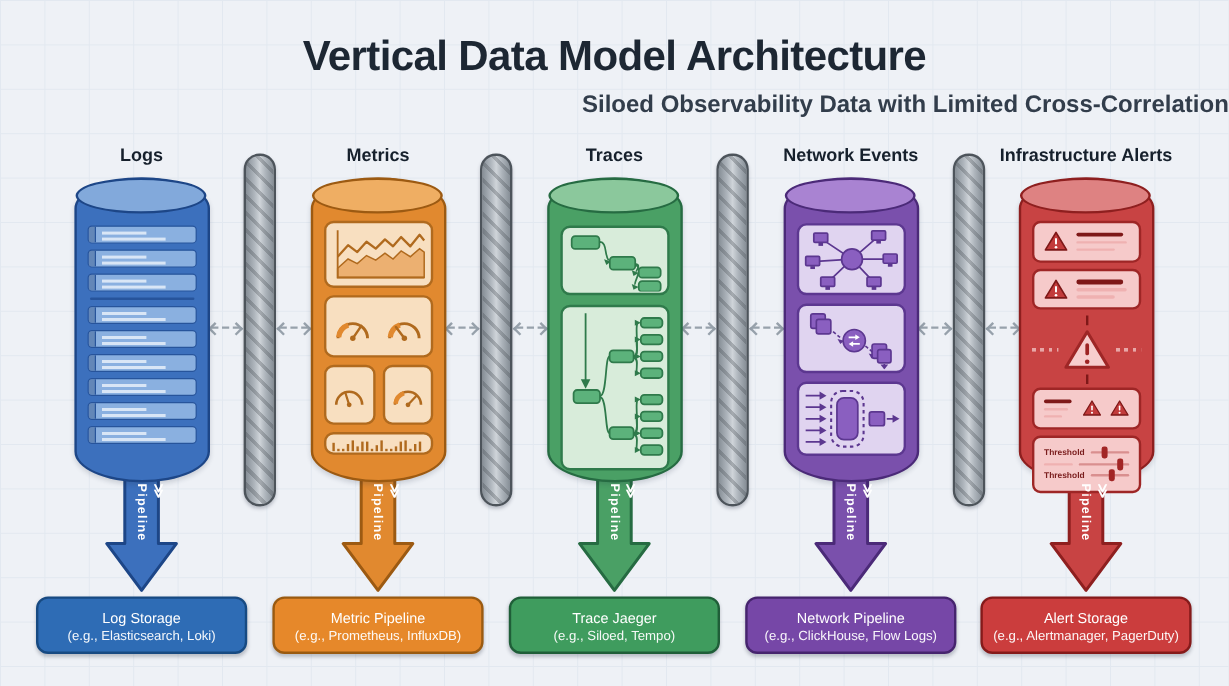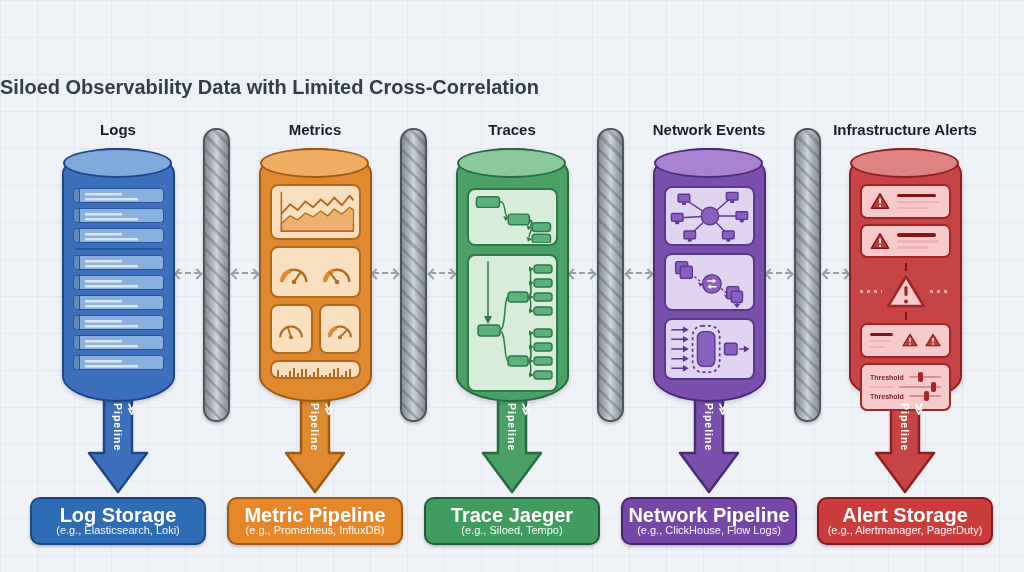--- a/index.html
+++ b/index.html
@@ -4,21 +4,21 @@
 <style>
   html,body{margin:0;padding:0;background:#dfe5ec;}
   .canvas{position:relative;width:1024px;height:572px;overflow:hidden;
     background-color:#eef1f6;
     background-image:linear-gradient(#e2e8f0 1px,transparent 1px),
                      linear-gradient(90deg,#e2e8f0 1px,transparent 1px);
     background-size:37px 37px;
     font-family:"Liberation Sans",sans-serif;}
   .title{position:absolute;top:27px;left:0;right:0;text-align:center;
     font-size:35px;font-weight:800;color:#1d2733;letter-spacing:-.5px;}
-  .subtitle{position:absolute;top:76px;left:0;right:0;text-align:left;
+  .subtitle{position:absolute;top:76px;left:0;right:0;text-align:right;
     font-size:20px;font-weight:600;color:#323d4b;}
   .col{position:absolute;inset:0;}
   .col-label{position:absolute;top:121px;width:200px;text-align:center;
     font-size:15px;font-weight:700;color:#16202c;}
   
   .cyl{position:absolute;top:148px;width:113px;height:254px;box-sizing:border-box;
     background:var(--body);border:2.5px solid var(--border);
     border-radius:57px / 26px;z-index:2;box-shadow:0 2px 4px rgba(30,40,60,.18);}
   .cyl-top{position:absolute;top:-2px;left:-1.5px;width:109px;height:30px;box-sizing:border-box;
     background:var(--top);border:2.5px solid var(--border);border-radius:50%;}
@@ -69,41 +69,42 @@
   .pipe-shape{fill:var(--body);stroke:var(--border);stroke-width:2.5;stroke-linejoin:round;}
   .pipe-text{position:absolute;top:403px;z-index:3;writing-mode:vertical-rl;
     color:#fff;font-size:10.5px;font-weight:700;letter-spacing:1px;line-height:14px;}
   .pipe-text span{display:block;}
   .pipe-text .chev{font-size:12px;margin-bottom:3px;}
   
   .storage{position:absolute;top:497px;width:176px;height:48px;box-sizing:border-box;
     background:var(--storage-bg);border:2px solid var(--storage-border);border-radius:10px;
     display:flex;flex-direction:column;justify-content:center;text-align:center;color:#fff;
     z-index:2;box-shadow:0 2px 3px rgba(30,40,60,.25);}
-  .storage-title{font-size:20px;font-weight:700;line-height:18px;}
+  .storage-title{font-size:12px;font-weight:400;line-height:18px;}
   .storage-sub{font-size:11px;line-height:13px;opacity:.95;}
   
   .barrier{position:absolute;top:128px;width:27px;height:294px;box-sizing:border-box;
     border:2px solid #4d545b;border-radius:13px;overflow:hidden;z-index:1;
     background:linear-gradient(90deg,#868e96 0%,#aeb5bc 30%,#cfd4d9 50%,#aeb5bc 70%,#868e96 100%);
     box-shadow:0 2px 3px rgba(30,40,60,.25);}
   .barrier::after{content:"";position:absolute;inset:0;
     background:repeating-linear-gradient(45deg,rgba(70,76,82,.30) 0 3px,transparent 3px 10px);}
   
   .blk{position:absolute;top:272px;width:24px;height:0;border-top:2px dashed #97a1ab;}
   .blk::before{content:"";position:absolute;left:-1px;top:-4.5px;width:6px;height:6px;
     border-left:2px solid #97a1ab;border-bottom:2px solid #97a1ab;transform:rotate(45deg);}
   .blk::after{content:"";position:absolute;right:-1px;top:-4.5px;width:6px;height:6px;
     border-left:2px solid #97a1ab;border-bottom:2px solid #97a1ab;transform:rotate(-135deg);}
 </style>
 </head>
 <body>
 
 <div class="canvas">
 
+  <div class="title">Vertical Data Model Architecture</div>
   <div class="subtitle">Siloed Observability Data with Limited Cross-Correlation</div>
 
   <div class="col" style="--body: #3c70bd; --top: #82a9db; --border: #1d4687; --panel: #8ab0e0; --panel-border: #27549b; --accent: #d9e6f6; --storage-bg: #2e6cb5; --storage-border: #174a82;">
     <div class="col-label" style="left:18px">Logs</div>
     <div class="cyl" style="left:62px">
       <div class="cyl-top"></div>
       <div class="cyl-body" style="padding-top:10px">
         <div class="log-row"></div>
         <div class="log-row"></div>
         <div class="log-row"></div>

